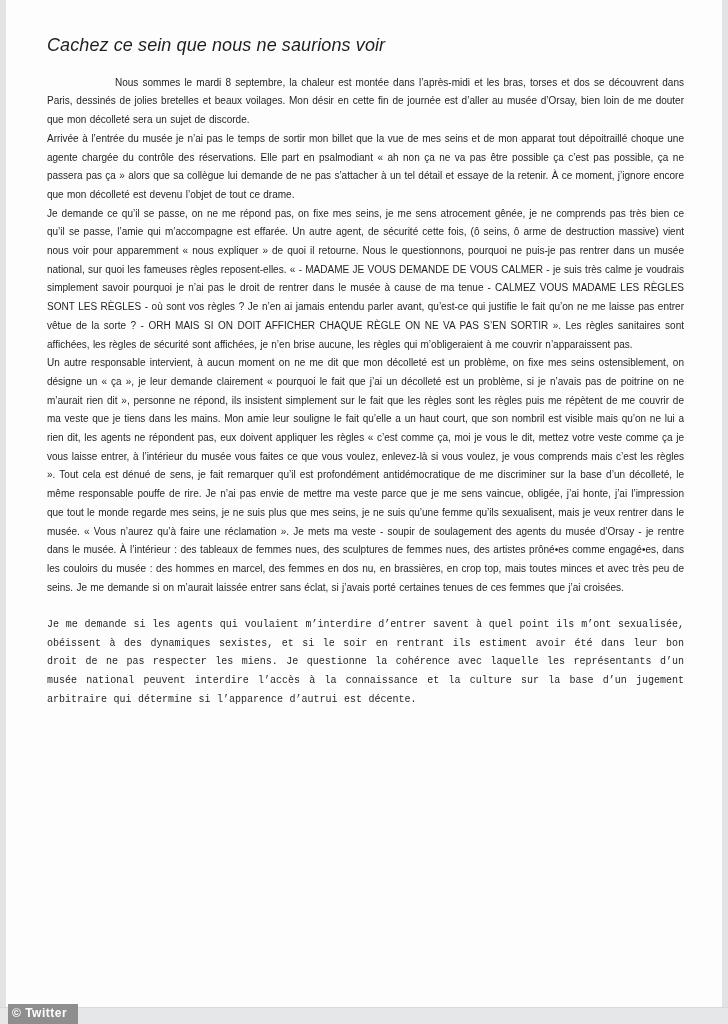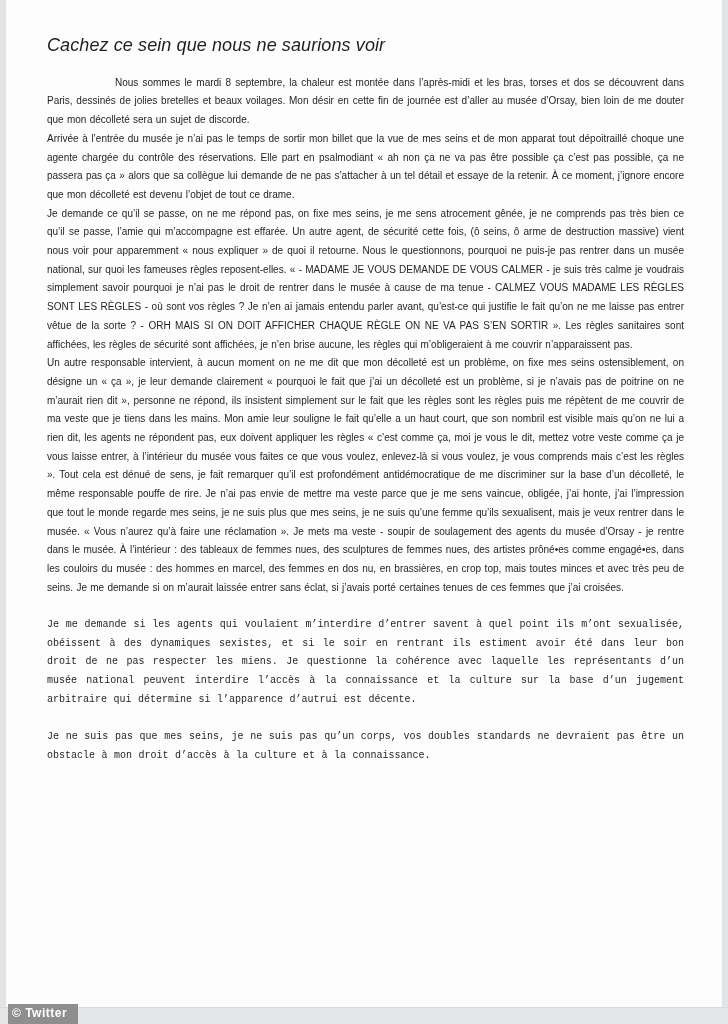--- a/index.html
+++ b/index.html
@@ -76,17 +76,16 @@
 <body>
 
 <div class="frame">
   <div class="page">
     <h1 class="title">Cachez ce sein que nous ne saurions voir</h1>
     <p class="p-first">Nous sommes le mardi 8 septembre, la chaleur est montée dans l’après-midi et les bras, torses et dos se découvrent dans Paris, dessinés de jolies bretelles et beaux voilages. Mon désir en cette fin de journée est d’aller au musée d’Orsay, bien loin de me douter que mon décolleté sera un sujet de discorde.</p>
     <p>Arrivée à l’entrée du musée je n’ai pas le temps de sortir mon billet que la vue de mes seins et de mon apparat tout dépoitraillé choque une agente chargée du contrôle des réservations. Elle part en psalmodiant « ah non ça ne va pas être possible ça c’est pas possible, ça ne passera pas ça » alors que sa collègue lui demande de ne pas s’attacher à un tel détail et essaye de la retenir. À ce moment, j’ignore encore que mon décolleté est devenu l’objet de tout ce drame.</p>
     <p>Je demande ce qu’il se passe, on ne me répond pas, on fixe mes seins, je me sens atrocement gênée, je ne comprends pas très bien ce qu’il se passe, l’amie qui m’accompagne est effarée. Un autre agent, de sécurité cette fois, (ô seins, ô arme de destruction massive) vient nous voir pour apparemment « nous expliquer » de quoi il retourne. Nous le questionnons, pourquoi ne puis-je pas rentrer dans un musée national, sur quoi les fameuses règles reposent-elles. « - MADAME JE VOUS DEMANDE DE VOUS CALMER - je suis très calme je voudrais simplement savoir pourquoi je n’ai pas le droit de rentrer dans le musée à cause de ma tenue - CALMEZ VOUS MADAME LES RÈGLES SONT LES RÈGLES - où sont vos règles ? Je n’en ai jamais entendu parler avant, qu’est-ce qui justifie le fait qu’on ne me laisse pas entrer vêtue de la sorte ? - ORH MAIS SI ON DOIT AFFICHER CHAQUE RÈGLE ON NE VA PAS S’EN SORTIR ». Les règles sanitaires sont affichées, les règles de sécurité sont affichées, je n’en brise aucune, les règles qui m’obligeraient à me couvrir n’apparaissent pas.</p>
     <p>Un autre responsable intervient, à aucun moment on ne me dit que mon décolleté est un problème, on fixe mes seins ostensiblement, on désigne un « ça », je leur demande clairement « pourquoi le fait que j’ai un décolleté est un problème, si je n’avais pas de poitrine on ne m’aurait rien dit », personne ne répond, ils insistent simplement sur le fait que les règles sont les règles puis me répètent de me couvrir de ma veste que je tiens dans les mains. Mon amie leur souligne le fait qu’elle a un haut court, que son nombril est visible mais qu’on ne lui a rien dit, les agents ne répondent pas, eux doivent appliquer les règles « c’est comme ça, moi je vous le dit, mettez votre veste comme ça je vous laisse entrer, à l’intérieur du musée vous faites ce que vous voulez, enlevez-là si vous voulez, je vous comprends mais c’est les règles ». Tout cela est dénué de sens, je fait remarquer qu’il est profondément antidémocratique de me discriminer sur la base d’un décolleté, le même responsable pouffe de rire. Je n’ai pas envie de mettre ma veste parce que je me sens vaincue, obligée, j’ai honte, j’ai l’impression que tout le monde regarde mes seins, je ne suis plus que mes seins, je ne suis qu’une femme qu’ils sexualisent, mais je veux rentrer dans le musée. « Vous n’aurez qu’à faire une réclamation ». Je mets ma veste - soupir de soulagement des agents du musée d’Orsay - je rentre dans le musée. À l’intérieur : des tableaux de femmes nues, des sculptures de femmes nues, des artistes prôné•es comme engagé•es, dans les couloirs du musée : des hommes en marcel, des femmes en dos nu, en brassières, en crop top, mais toutes minces et avec très peu de seins. Je me demande si on m’aurait laissée entrer sans éclat, si j’avais porté certaines tenues de ces femmes que j’ai croisées.</p>
     <p class="p-gap">Je me demande si les agents qui voulaient m’interdire d’entrer savent à quel point ils m’ont sexualisée, obéissent à des dynamiques sexistes, et si le soir en rentrant ils estiment avoir été dans leur bon droit de ne pas respecter les miens. Je questionne la cohérence avec laquelle les représentants d’un musée national peuvent interdire l’accès à la connaissance et la culture sur la base d’un jugement arbitraire qui détermine si l’apparence d’autrui est décente.</p>
-    <p class="p-gap">Je ne suis pas que mes seins, je ne suis pas qu’un corps, vos doubles standards ne devraient pas être un obstacle à mon droit d’accès à la culture et à la connaissance.</p>
   </div>
   <div class="bottom-strip"></div>
   <div class="credit">© Twitter</div>
 </div>
 
 </body></html>

